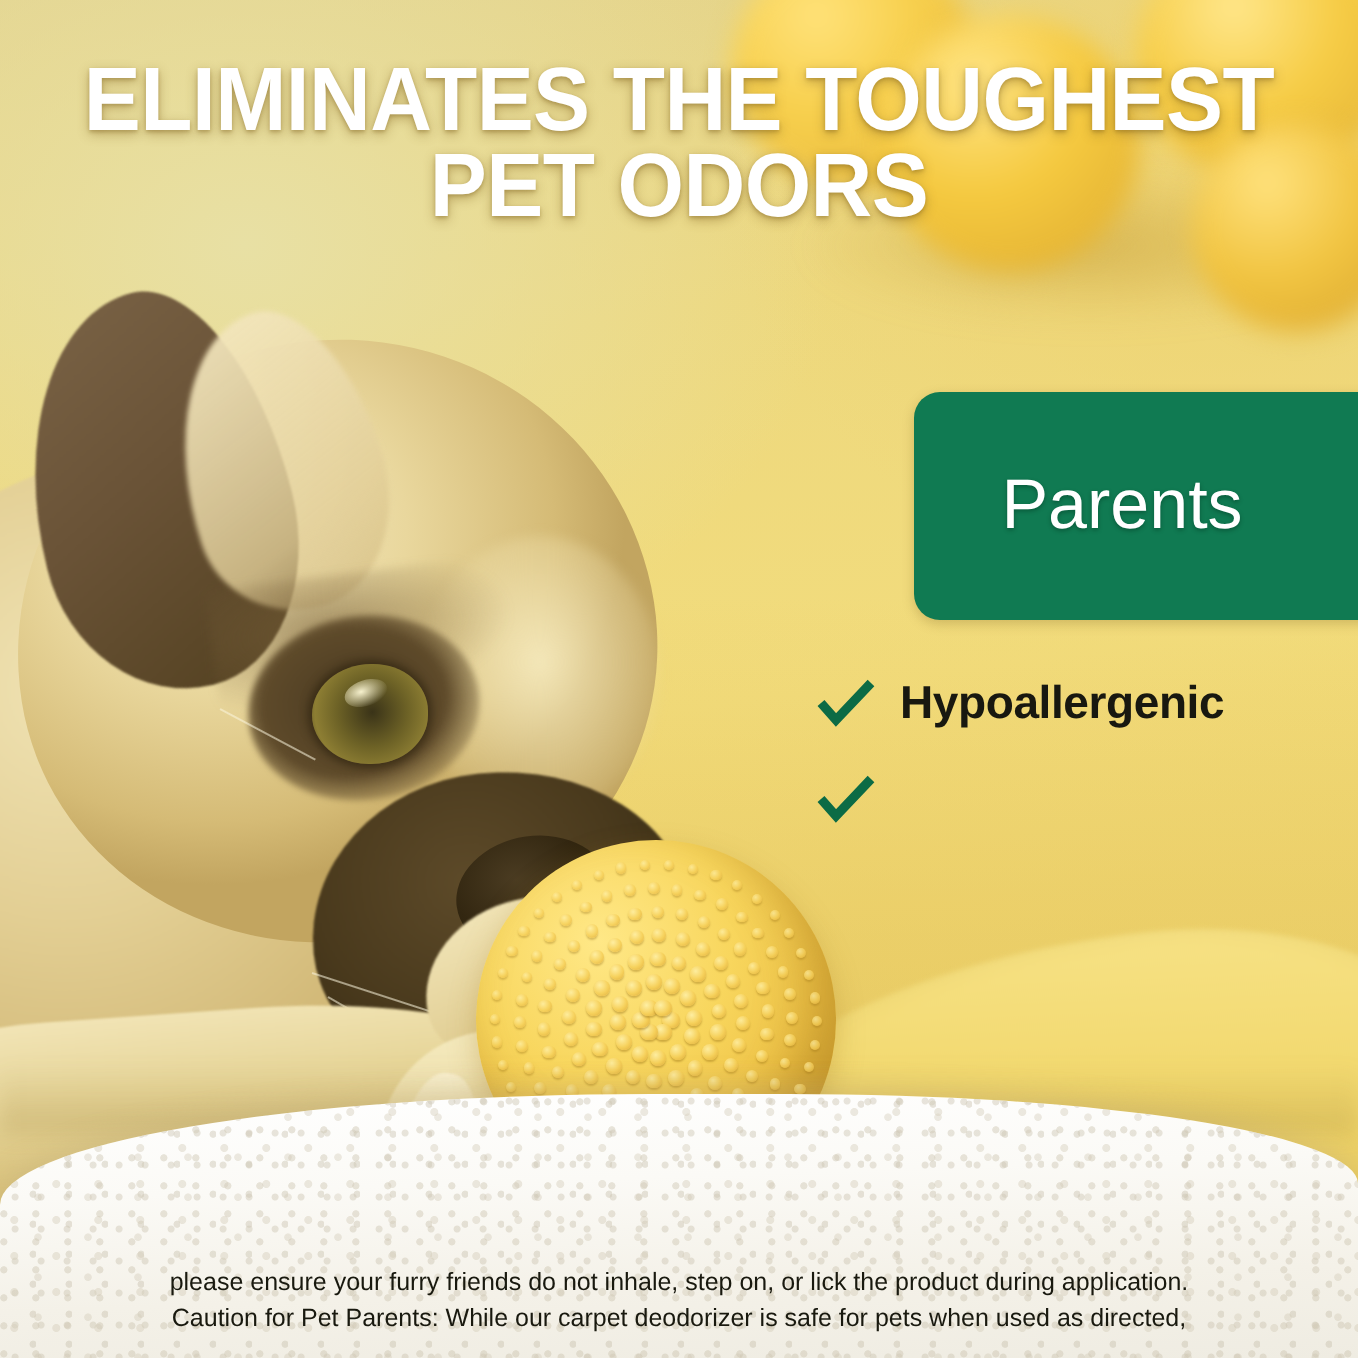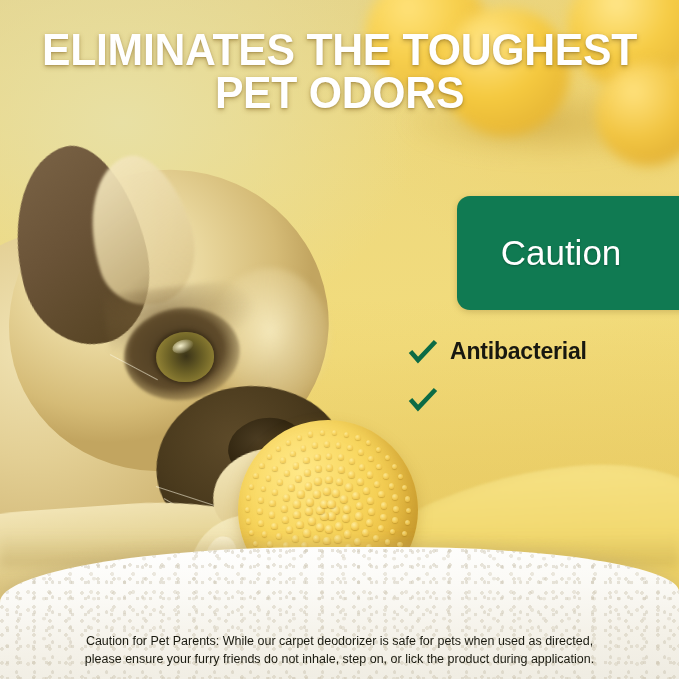--- a/index.html
+++ b/index.html
@@ -568,40 +568,40 @@
   <div class="carpet"></div>
   <div class="carpet-tex"></div>
 
   <div id="headline">
     <span class="l1">ELIMINATES THE TOUGHEST</span>
     <span class="l2">PET ODORS</span>
   </div>
 
   <div id="badge">
     <div class="badge-text">
-      <span>Caution</span>
+      <span>Parents</span>
     </div>
   </div>
 
   <div id="features">
 
     <div class="feature">
       <svg class="check" viewBox="0 0 30 26">
         <path d="M2.5 12.5 L10 21 L27.5 2.5" fill="none" stroke="#0c6b45" stroke-width="4.6" stroke-linecap="butt" stroke-linejoin="miter"></path>
       </svg>
-      <div class="feature-label">Antibacterial</div>
+      <div class="feature-label">Hypoallergenic</div>
     </div>
 
 
     <div class="feature">
       <svg class="check" viewBox="0 0 30 26">
         <path d="M2.5 12.5 L10 21 L27.5 2.5" fill="none" stroke="#0c6b45" stroke-width="4.6" stroke-linecap="butt" stroke-linejoin="miter"></path>
       </svg>
     </div>
 
   </div>
 
   <div id="caution">
+    <span>please ensure your furry friends do not inhale, step on, or lick the product during application.</span>
     <span>Caution for Pet Parents: While our carpet deodorizer is safe for pets when used as directed,</span>
-    <span>please ensure your furry friends do not inhale, step on, or lick the product during application.</span>
   </div>
 
 </div>
 
 </body></html>

